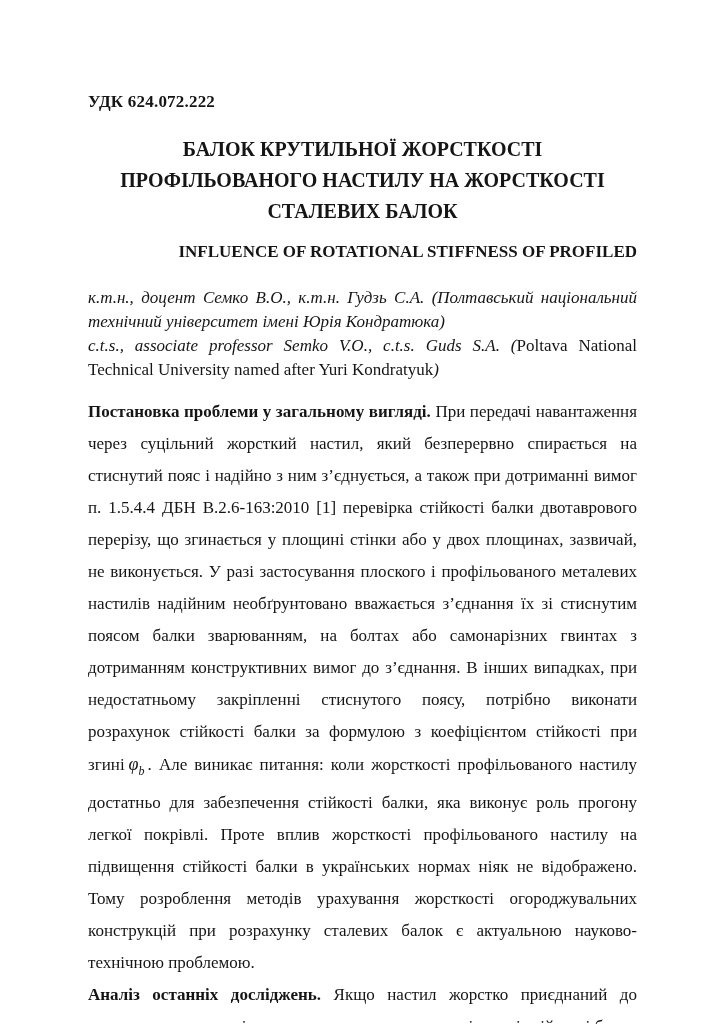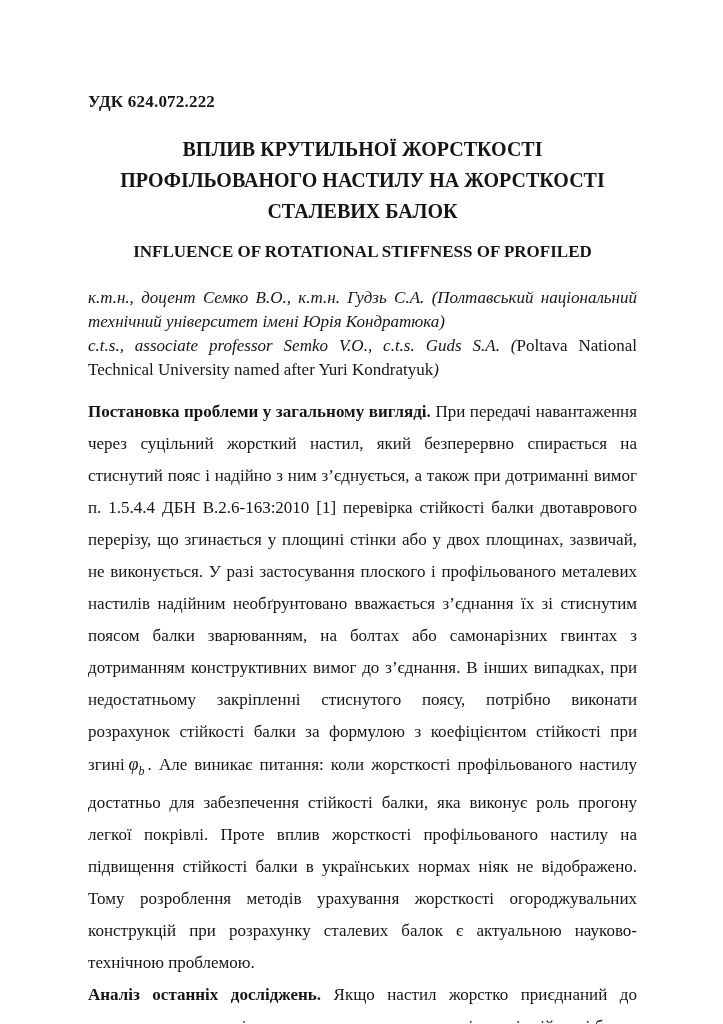--- a/index.html
+++ b/index.html
@@ -27,21 +27,21 @@
   }
   .title-uk {
     margin: 0 0 13px 0;
     text-align: center;
     font-weight: bold;
     font-size: 20px;
     line-height: 31px;
   }
   .title-en {
     margin: 0 0 22px 0;
-    text-align: center;
+    text-align: right;
     font-weight: bold;
     font-size: 17px;
     line-height: 24px;
   }
   .authors {
     margin: 0 0 14px 0;
     font-size: 17px;
     line-height: 24px;
     text-align: justify;
   }
@@ -66,21 +66,21 @@
   }
 </style>
 </head>
 <body>
 
 <div class="page">
 
   <div class="udk">УДК 624.072.222</div>
 
   <h1 class="title-uk">
-    <div>ВПЛИВ КРУТИЛЬНОЇ ЖОРСТКОСТІ</div>
+    <div>БАЛОК КРУТИЛЬНОЇ ЖОРСТКОСТІ</div>
     <div>ПРОФІЛЬОВАНОГО НАСТИЛУ НА ЖОРСТКОСТІ</div>
     <div>СТАЛЕВИХ БАЛОК</div>
   </h1>
 
   <h2 class="title-en">
     <div>INFLUENCE OF ROTATIONAL STIFFNESS OF PROFILED</div>
   </h2>
 
   <p class="authors">
     <span class="it">к.т.н., доцент Семко В.О., к.т.н. Гудзь С.А. (Полтавський національний технічний університет імені Юрія Кондратюка)</span><br>

